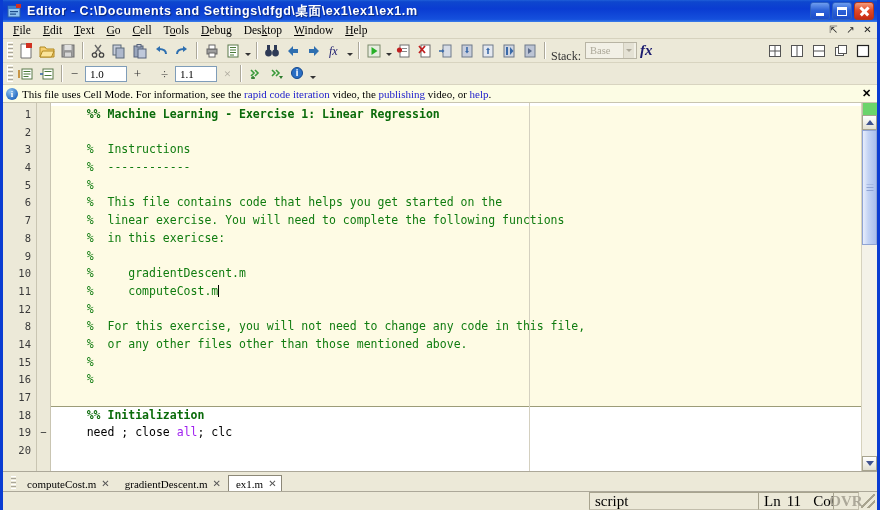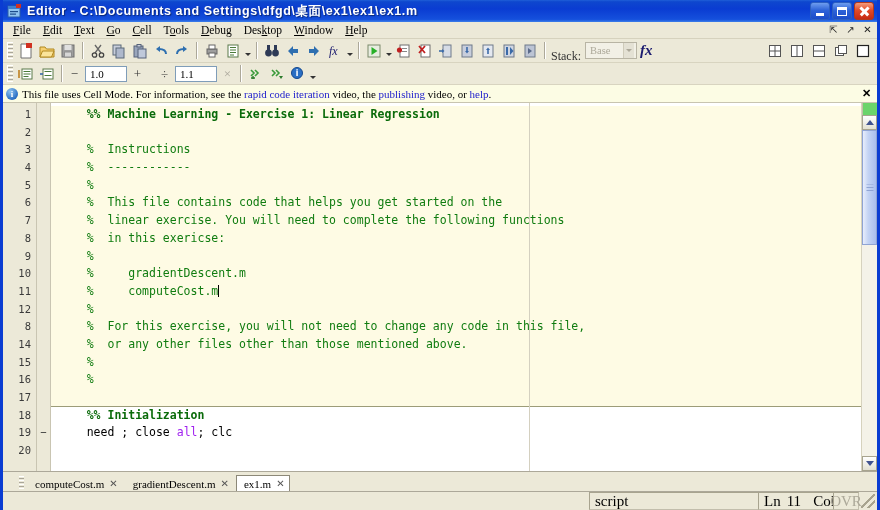--- a/index.html
+++ b/index.html
@@ -223,21 +223,21 @@
   .sthumb:after{
     content:"";position:absolute;left:50%;top:50%;transform:translate(-50%,-50%);
     width:7px;height:7px;
     background:repeating-linear-gradient(180deg,#8FA4D4 0 1px,transparent 1px 3px);
   }
   .greenmark{ position:absolute; right:0; top:0; width:14px;height:12px;background:#6BD46B;}
 
   
   .tabbar{
     flex:0 0 20px;height:20px;background:#ECE9D8;
-    display:flex;align-items:flex-end;padding-left:16px;
+    display:flex;align-items:flex-end;padding-left:8px;
     border-bottom:1px solid #ACA899;
   }
   .tgrip{width:5px;height:13px;margin:0 3px 2px 0;
     background:repeating-linear-gradient(180deg,#fff 0 1px,#ECE9D8 1px 2px,#AAA69A 2px 3px,#ECE9D8 3px 4px);}
   .tab{
     height:16px;display:flex;align-items:center;gap:5px;
     padding:0 4px 0 7px;margin-right:2px;
     font-family:"Liberation Serif",serif;font-size:11px;color:#000;
     cursor:pointer; border:1px solid transparent; border-bottom:none;
     white-space:nowrap;
@@ -252,21 +252,21 @@
   }
   .sfill{flex:1;}
   .spanel{
     height:15px;border:1px solid #C2BEAC;border-top-color:#A8A48F;border-left-color:#A8A48F;
     background:#ECE9D8;display:flex;align-items:center;
     font-family:"Liberation Serif",serif;font-size:15px;color:#000;
     padding:8px 5px;margin-left:-1px;
   }
   .spanel.type{width:170px;}
   .spanel.lnc{width:76px;gap:6px;}
-  .spanel.ovr{width:26px;color:#ACA899;justify-content:center;}
+  .spanel.ovr{width:26px;color:#ACA899;justify-content:center;font-weight:bold;}
   .sgrip{
     width:14px;height:14px;margin-left:2px;
     background:
       linear-gradient(135deg,transparent 45%,#A8A48F 45%,#A8A48F 55%,transparent 55%),
       linear-gradient(135deg,transparent 70%,#A8A48F 70%,#A8A48F 80%,transparent 80%);
   }
 </style>
 </head>
 <body>
 

